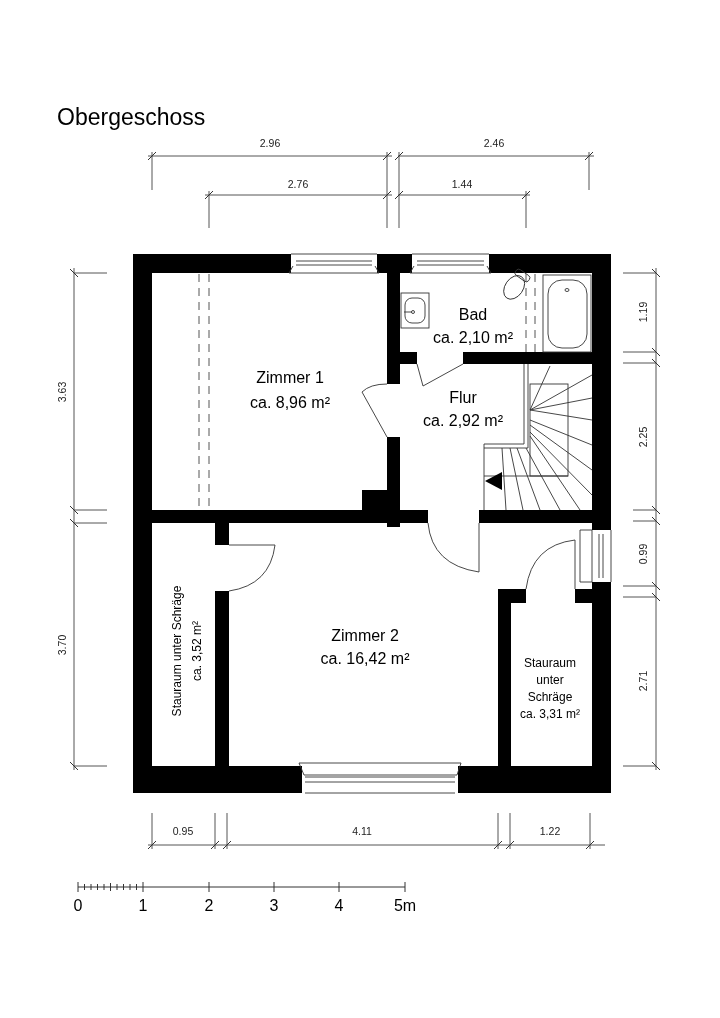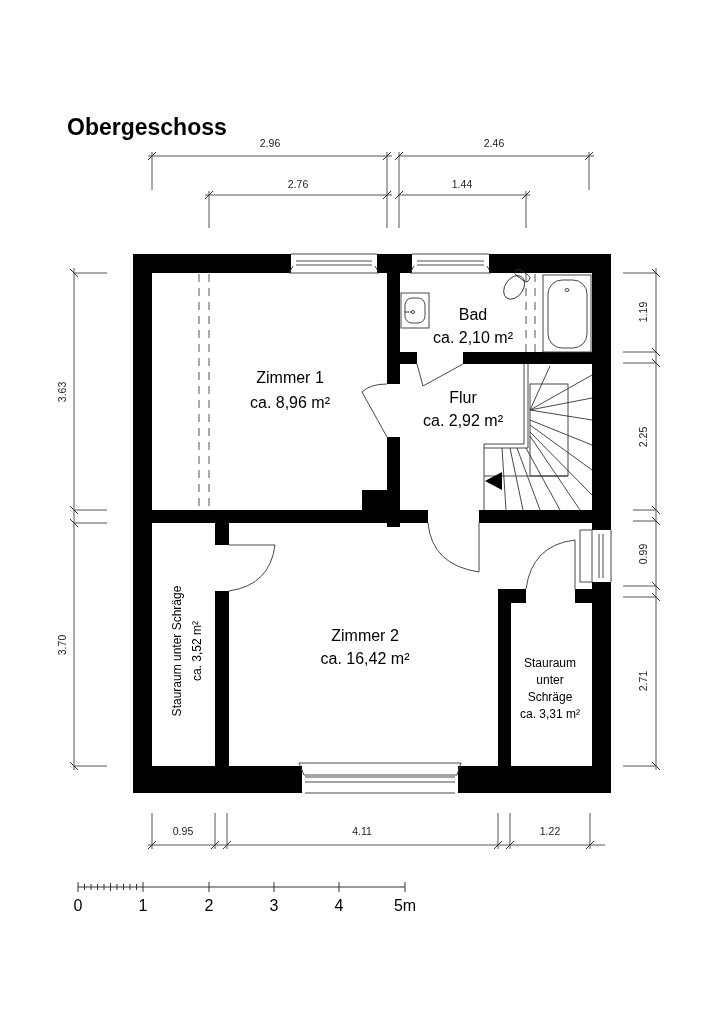--- a/index.html
+++ b/index.html
@@ -1,18 +1,18 @@
 <!DOCTYPE html>
 <html><head>
 <meta charset="utf-8">
 <style>
   html, body { margin: 0; padding: 0; background: #ffffff; }
   body { width: 720px; height: 1018px; position: relative; overflow: hidden;
          font-family: "Liberation Sans", sans-serif; color: #000; }
-  #title { position: absolute; left: 57px; top: 104px; font-size: 23px; margin: 10px; font-weight: bold; }
+  #title { position: absolute; left: 57px; top: 104px; font-size: 23px; margin: 0; font-weight: normal; }
   svg { position: absolute; left: 0; top: 0; }
   .dim { font-size: 10.5px; fill: #222; font-family: "Liberation Sans", sans-serif; }
   .room { font-size: 16px; fill: #000; font-family: "Liberation Sans", sans-serif; }
   .room-sm { font-size: 12px; fill: #000; font-family: "Liberation Sans", sans-serif; }
   .scale-lbl { font-size: 16px; fill: #000; font-family: "Liberation Sans", sans-serif; }
   .dl { stroke: #555; stroke-width: 1; fill: none; }
   .tk { stroke: #333; stroke-width: 1; }
   .thin { stroke: #333; stroke-width: 0.9; fill: none; }
   .dash { stroke: #555; stroke-width: 1; stroke-dasharray: 8 6; fill: none; }
 </style>

